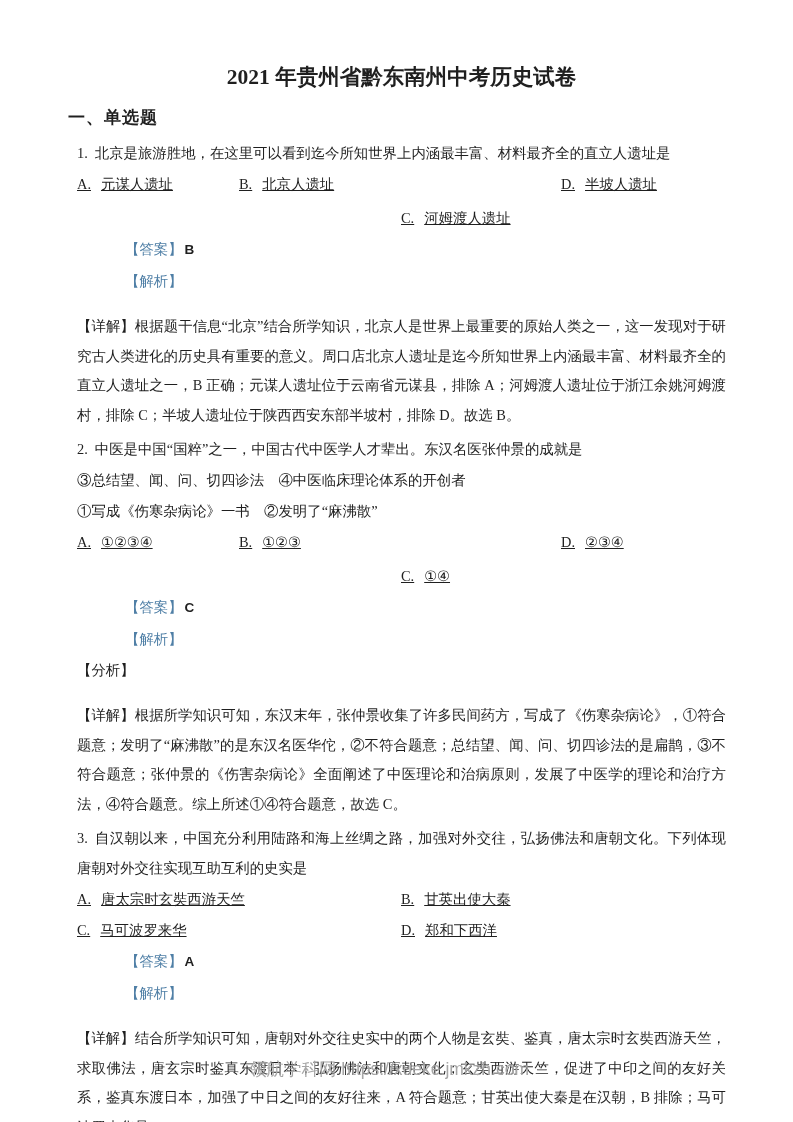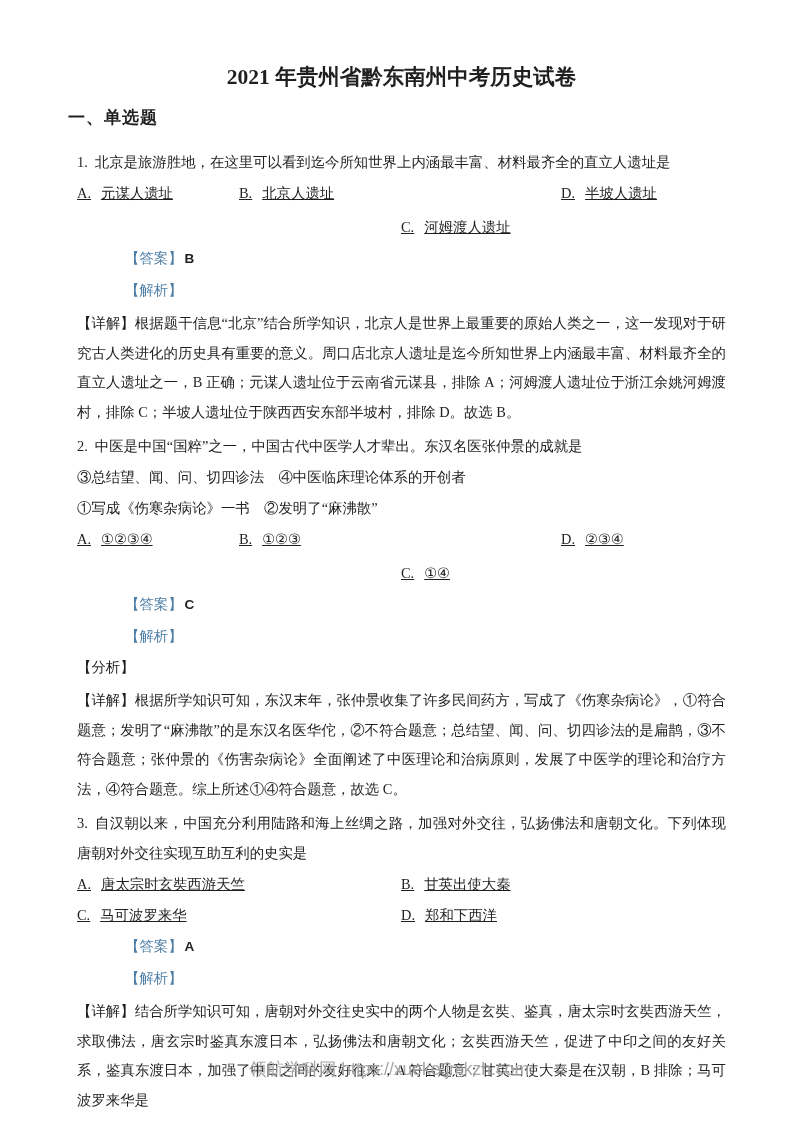--- a/index.html
+++ b/index.html
@@ -24,21 +24,21 @@
     font-size: 21.5px;
     line-height: 26px;
     font-weight: bold;
     text-align: center;
     margin: 0 0 16px 0;
   }
   .section-heading {
     font-size: 17px;
     line-height: 24px;
     font-weight: bold;
-    margin: 0 0 17px -9px;
+    margin: 0 0 8px -9px;
     letter-spacing: 1px;
   }
 
   .line {
     font-size: 14.4px;
     line-height: 30px;
     margin: 0 0 1px 0;
     white-space: nowrap;
   }
   .stem { white-space: normal; text-align: justify; }
@@ -55,21 +55,21 @@
   .ans-letter {
     font-family: "Liberation Sans", "DejaVu Sans", sans-serif;
     font-size: 13.5px;
     font-weight: bold;
     margin-left: 2px;
   }
 
   .detail {
     font-size: 14.4px;
     line-height: 29.5px;
-    margin: 4px 0 4px 0;
+    margin: 16px 0 4px 0;
     text-align: justify;
   }
 
   .question + .question { margin-top: 4px; }
 
   .watermark {
     position: absolute;
     left: 0; right: 15px;
     top: 1057px;
     text-align: center;

